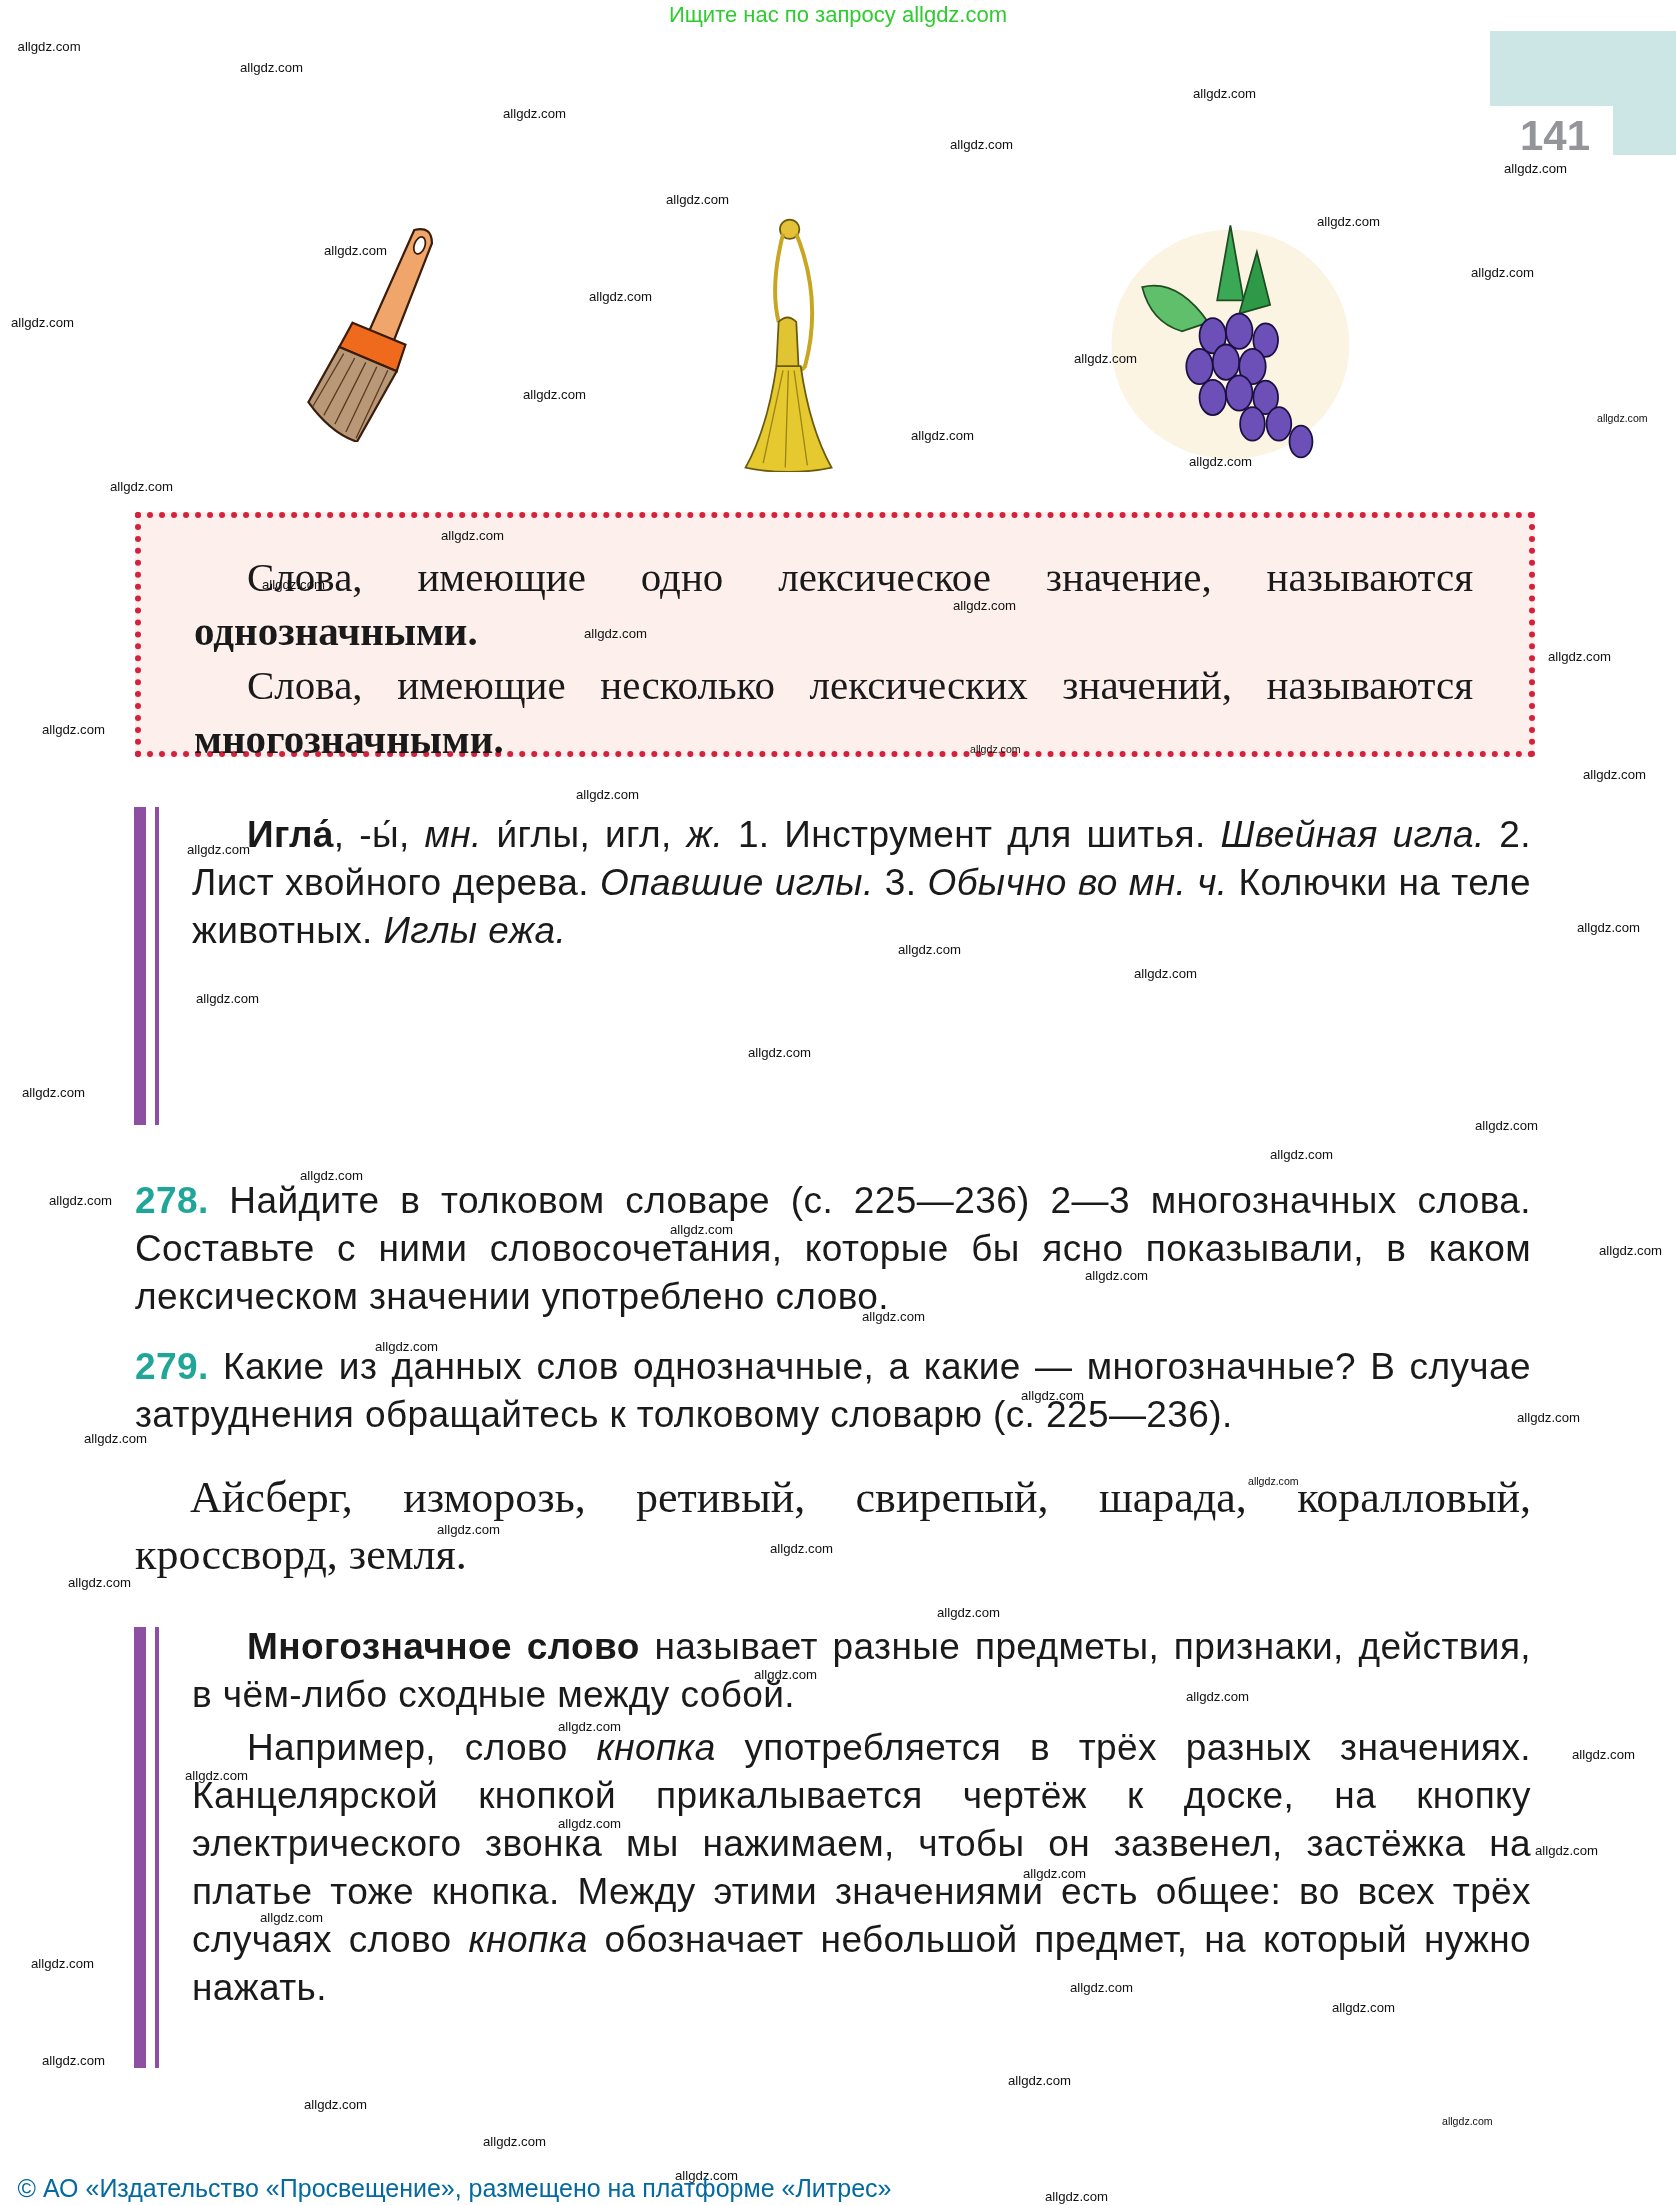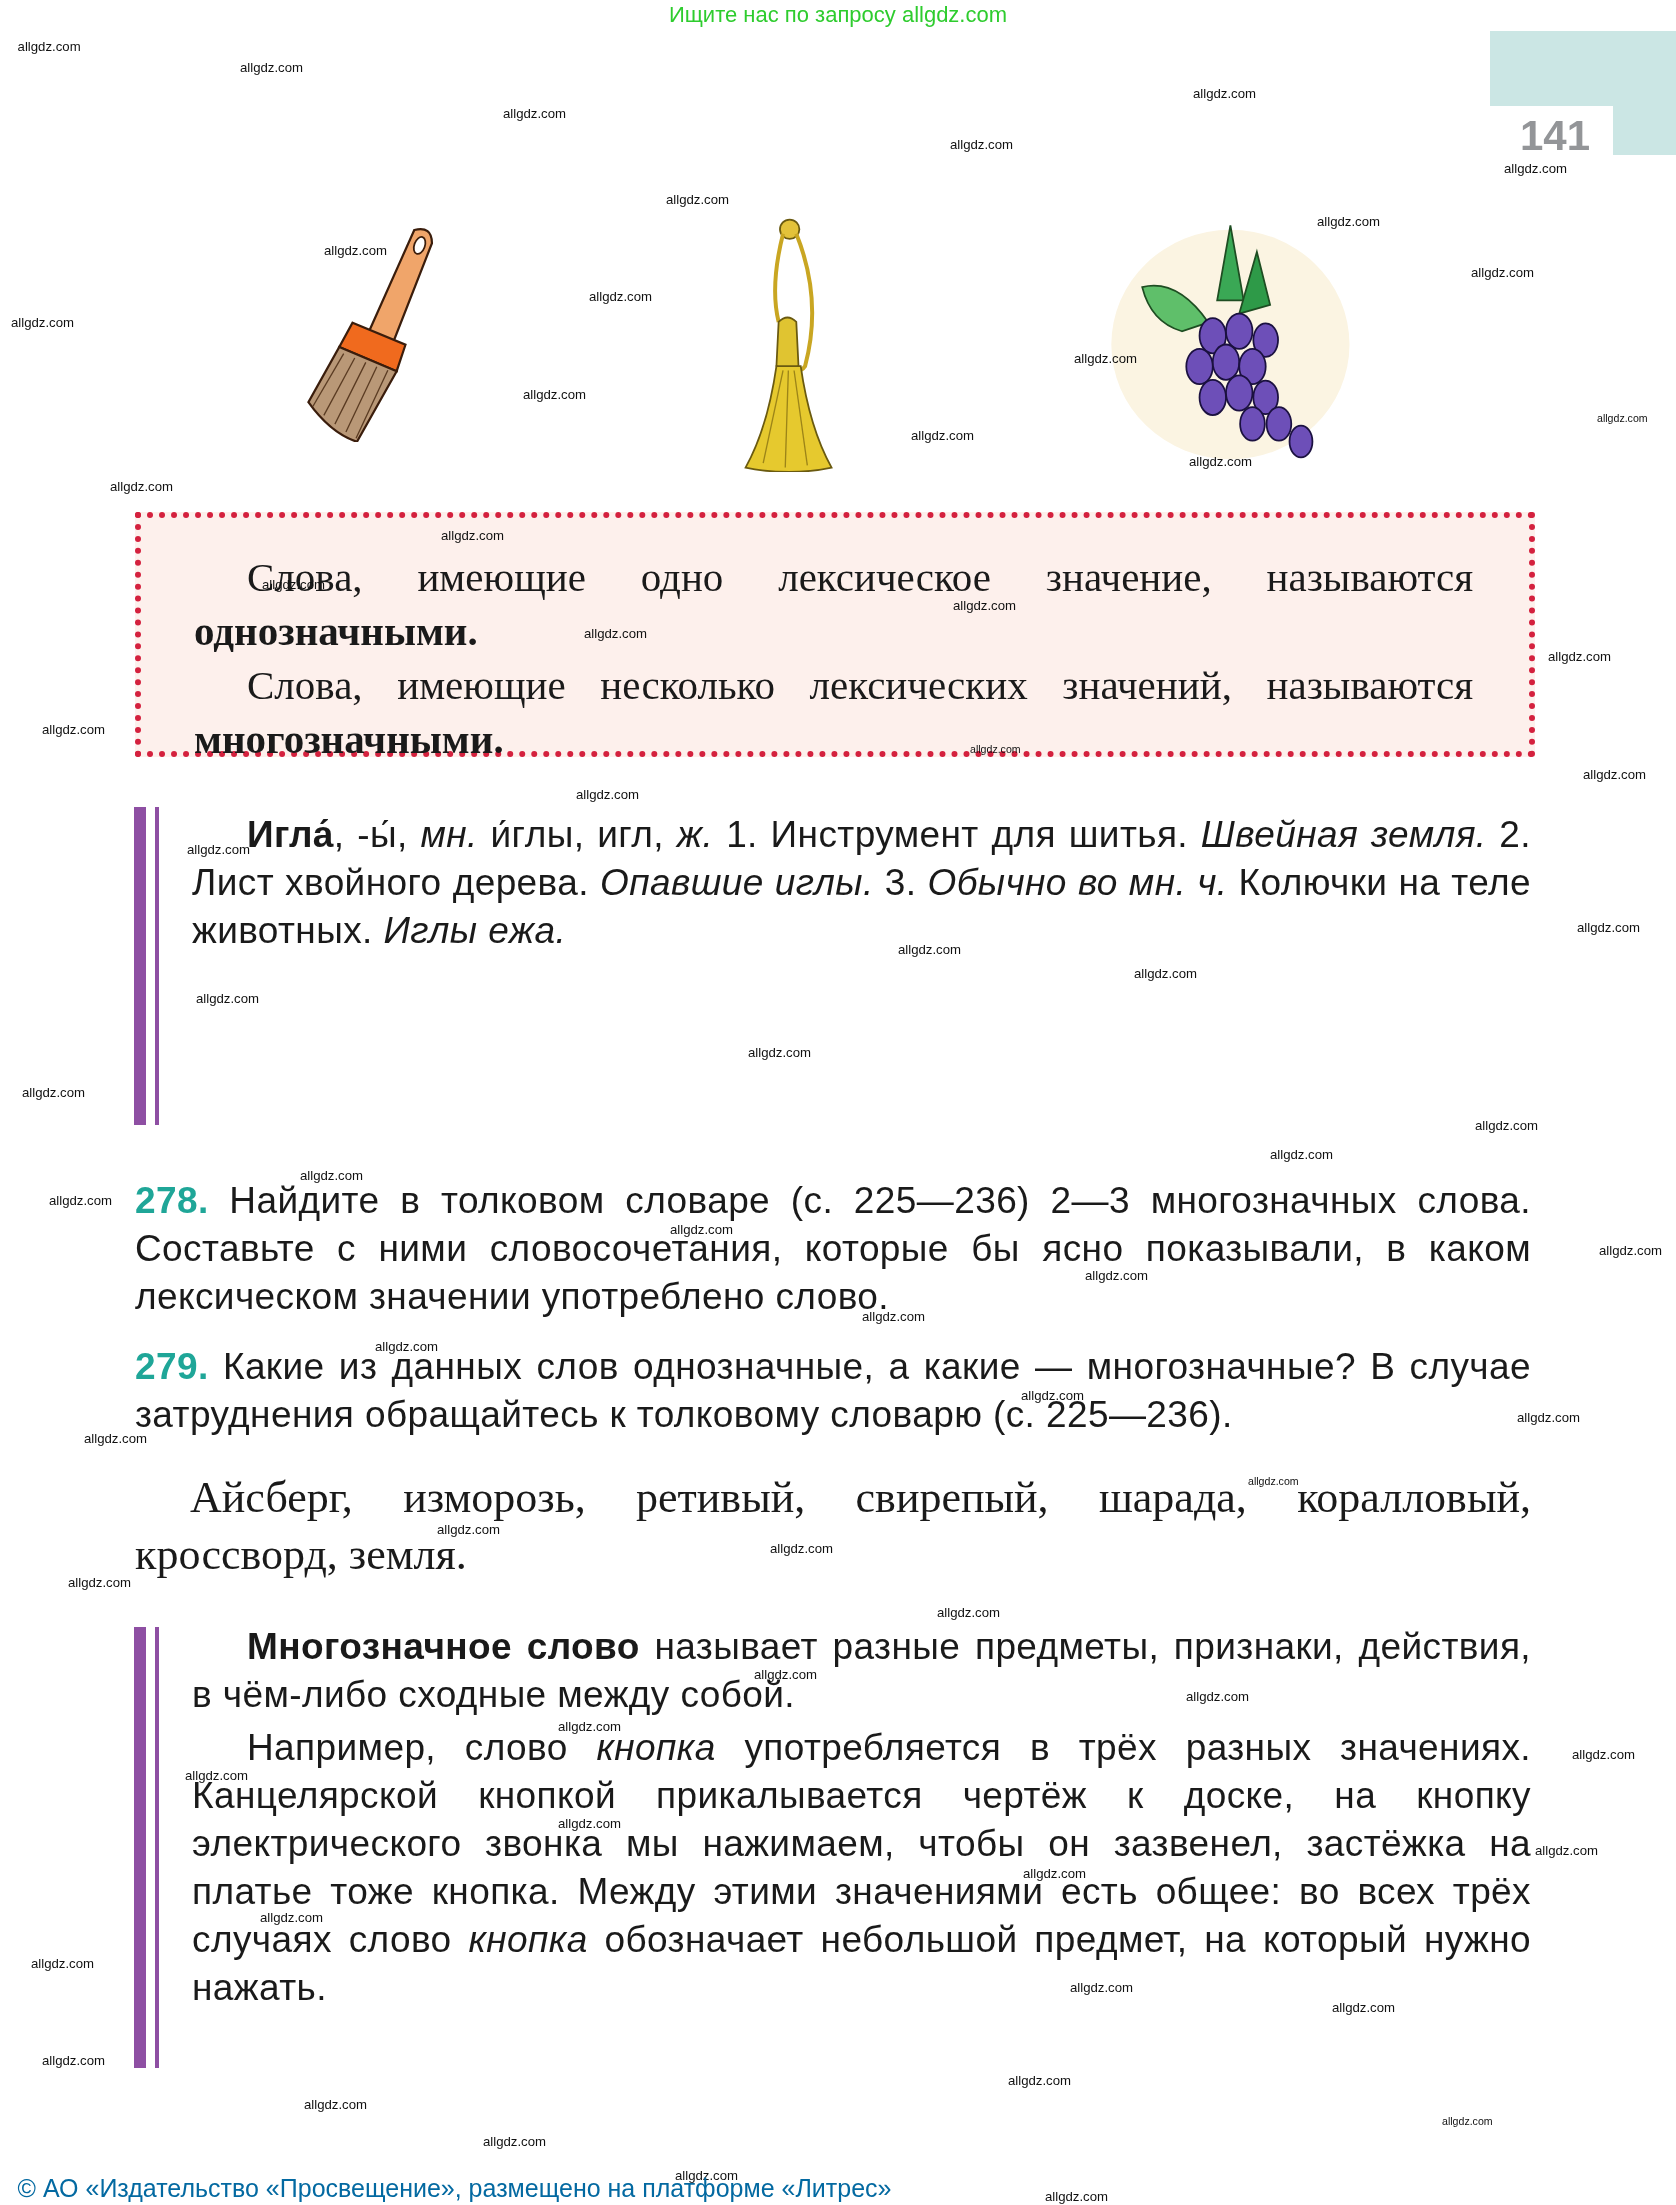--- a/index.html
+++ b/index.html
@@ -85,21 +85,21 @@
 <div class="abs rule-box">
   <div class="rule-text">
     <p><span>Слова, имеющие одно лексическое значение, называются </span><b>однозначными.</b></p>
     <p><span>Слова, имеющие несколько лексических значений, называются </span><b>многозначными.</b></p>
   </div>
 </div>
 
 <div class="bar" style="left:134px;top:807px;width:12.3px;height:318px;"></div>
 <div class="bar" style="left:155px;top:807px;width:4px;height:318px;"></div>
 <div class="body-text" style="left:192px;top:802px;width:1339px;">
-  <p style="margin-top:8.8px;"><b>Игла́</b><span>, -ы́, </span><i>мн.</i><span> и́глы, игл, </span><i>ж.</i><span> 1. Инструмент для шитья. </span><i>Швейная земля.</i><span> 2. Лист хвойного дерева. </span><i>Опавшие иглы.</i><span> 3. </span><i>Обычно во мн. ч.</i><span> Колючки на теле животных. </span><i>Иглы ежа.</i></p>
+  <p style="margin-top:8.8px;"><b>Игла́</b><span>, -ы́, </span><i>мн.</i><span> и́глы, игл, </span><i>ж.</i><span> 1. Инструмент для шитья. </span><i>Швейная игла.</i><span> 2. Лист хвойного дерева. </span><i>Опавшие иглы.</i><span> 3. </span><i>Обычно во мн. ч.</i><span> Колючки на теле животных. </span><i>Иглы ежа.</i></p>
 </div>
 
 <div class="body-text" style="left:135px;top:1177px;width:1396px;">
   <p class="noindent"><span class="ex-num">278.</span> <span>Найдите в толковом словаре (с. 225—236) 2—3 многозначных слова. Составьте с ними словосочетания, которые бы ясно показывали, в каком лексическом значении употреблено слово.</span></p>
 </div>
 <div class="body-text" style="left:135px;top:1343px;width:1396px;">
   <p class="noindent"><span class="ex-num">279.</span> <span>Какие из данных слов однозначные, а какие — многозначные? В случае затруднения обращайтесь к толковому словарю (с. 225—236).</span></p>
 </div>
 
 <div class="serif-list" style="left:135px;top:1469px;width:1396px;">

